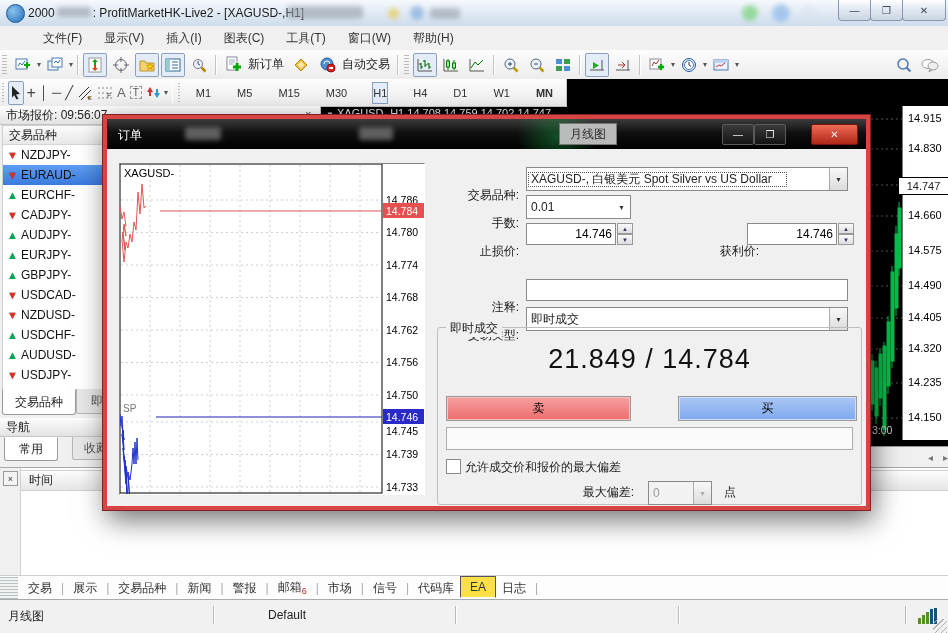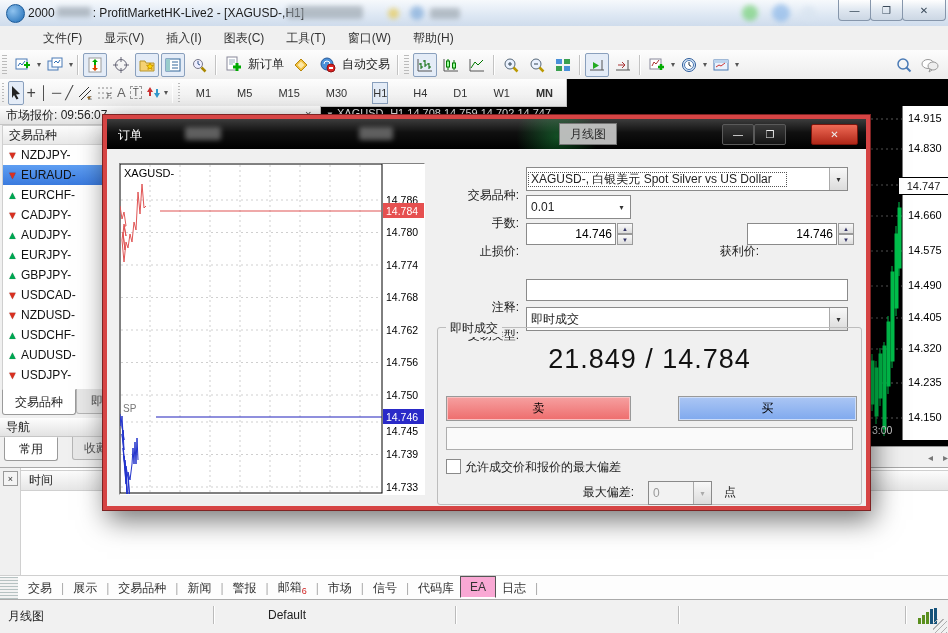--- a/index.html
+++ b/index.html
@@ -67,21 +67,21 @@
   
   #terminal{left:0;top:467px;width:948px;height:108px;background:#fff;border-top:1px solid #a8a8a8;}
   #termleft{position:absolute;left:0;top:0;width:20px;height:108px;background:#f0f0f0;border-right:1px solid #d0d0d0;}
   #termx{position:absolute;left:3px;top:3px;width:13px;height:13px;border:1px solid #9a9a9a;background:#f4f4f4;
          font-size:9px;display:flex;align-items:center;justify-content:center;color:#333;}
   #termhdr{position:absolute;left:20px;top:2px;width:928px;height:19px;background:linear-gradient(#fcfcfc,#e6e6e6);border:1px solid #d0d0d0;display:flex;align-items:center;padding:0 8px;}
   
   #tabsrow{left:0;top:575px;width:948px;height:24px;background:#fdfdfd;border-top:1px solid #cfcfcf;display:flex;align-items:center;z-index:3;}
   #tabgrip{width:18px;height:22px;margin-right:4px;background:repeating-linear-gradient(0deg,#9aa 0 1px,#eee 1px 3px);opacity:.7;filter:blur(.4px);}
   .btmtab{padding:2px 6px;color:#333;white-space:nowrap;}
-  .btmtab.active{border:1px solid #555;border-bottom:1px solid #fff;background:#f9a8d4;padding:3px 9px;border-radius:1px 1px 0 0;position:relative;top:-1px;}
+  .btmtab.active{border:1px solid #555;border-bottom:1px solid #fff;background:#fde047;padding:3px 9px;border-radius:1px 1px 0 0;position:relative;top:-1px;}
   .tabsep{color:#aaa;padding:0 3px;}
   .mailbadge{color:#d02020;font-size:9px;vertical-align:sub;}
   
   #statusbar{left:0;top:599px;width:948px;height:34px;background:#f1f1f1;border-top:1px solid #aaa;z-index:3;}
   .sbsep{position:absolute;top:6px;width:1px;height:18px;background:#bbb;border-right:1px solid #fff;}
   #sigbars{position:absolute;left:918px;top:8px;width:20px;height:16px;display:flex;align-items:flex-end;gap:1px;}
   #sigbars i{display:block;width:3px;}
   #grip{position:absolute;right:1px;bottom:1px;width:14px;height:14px;
         background:repeating-linear-gradient(135deg,transparent 0 3px,#b0b0b0 3px 4px);}
   

